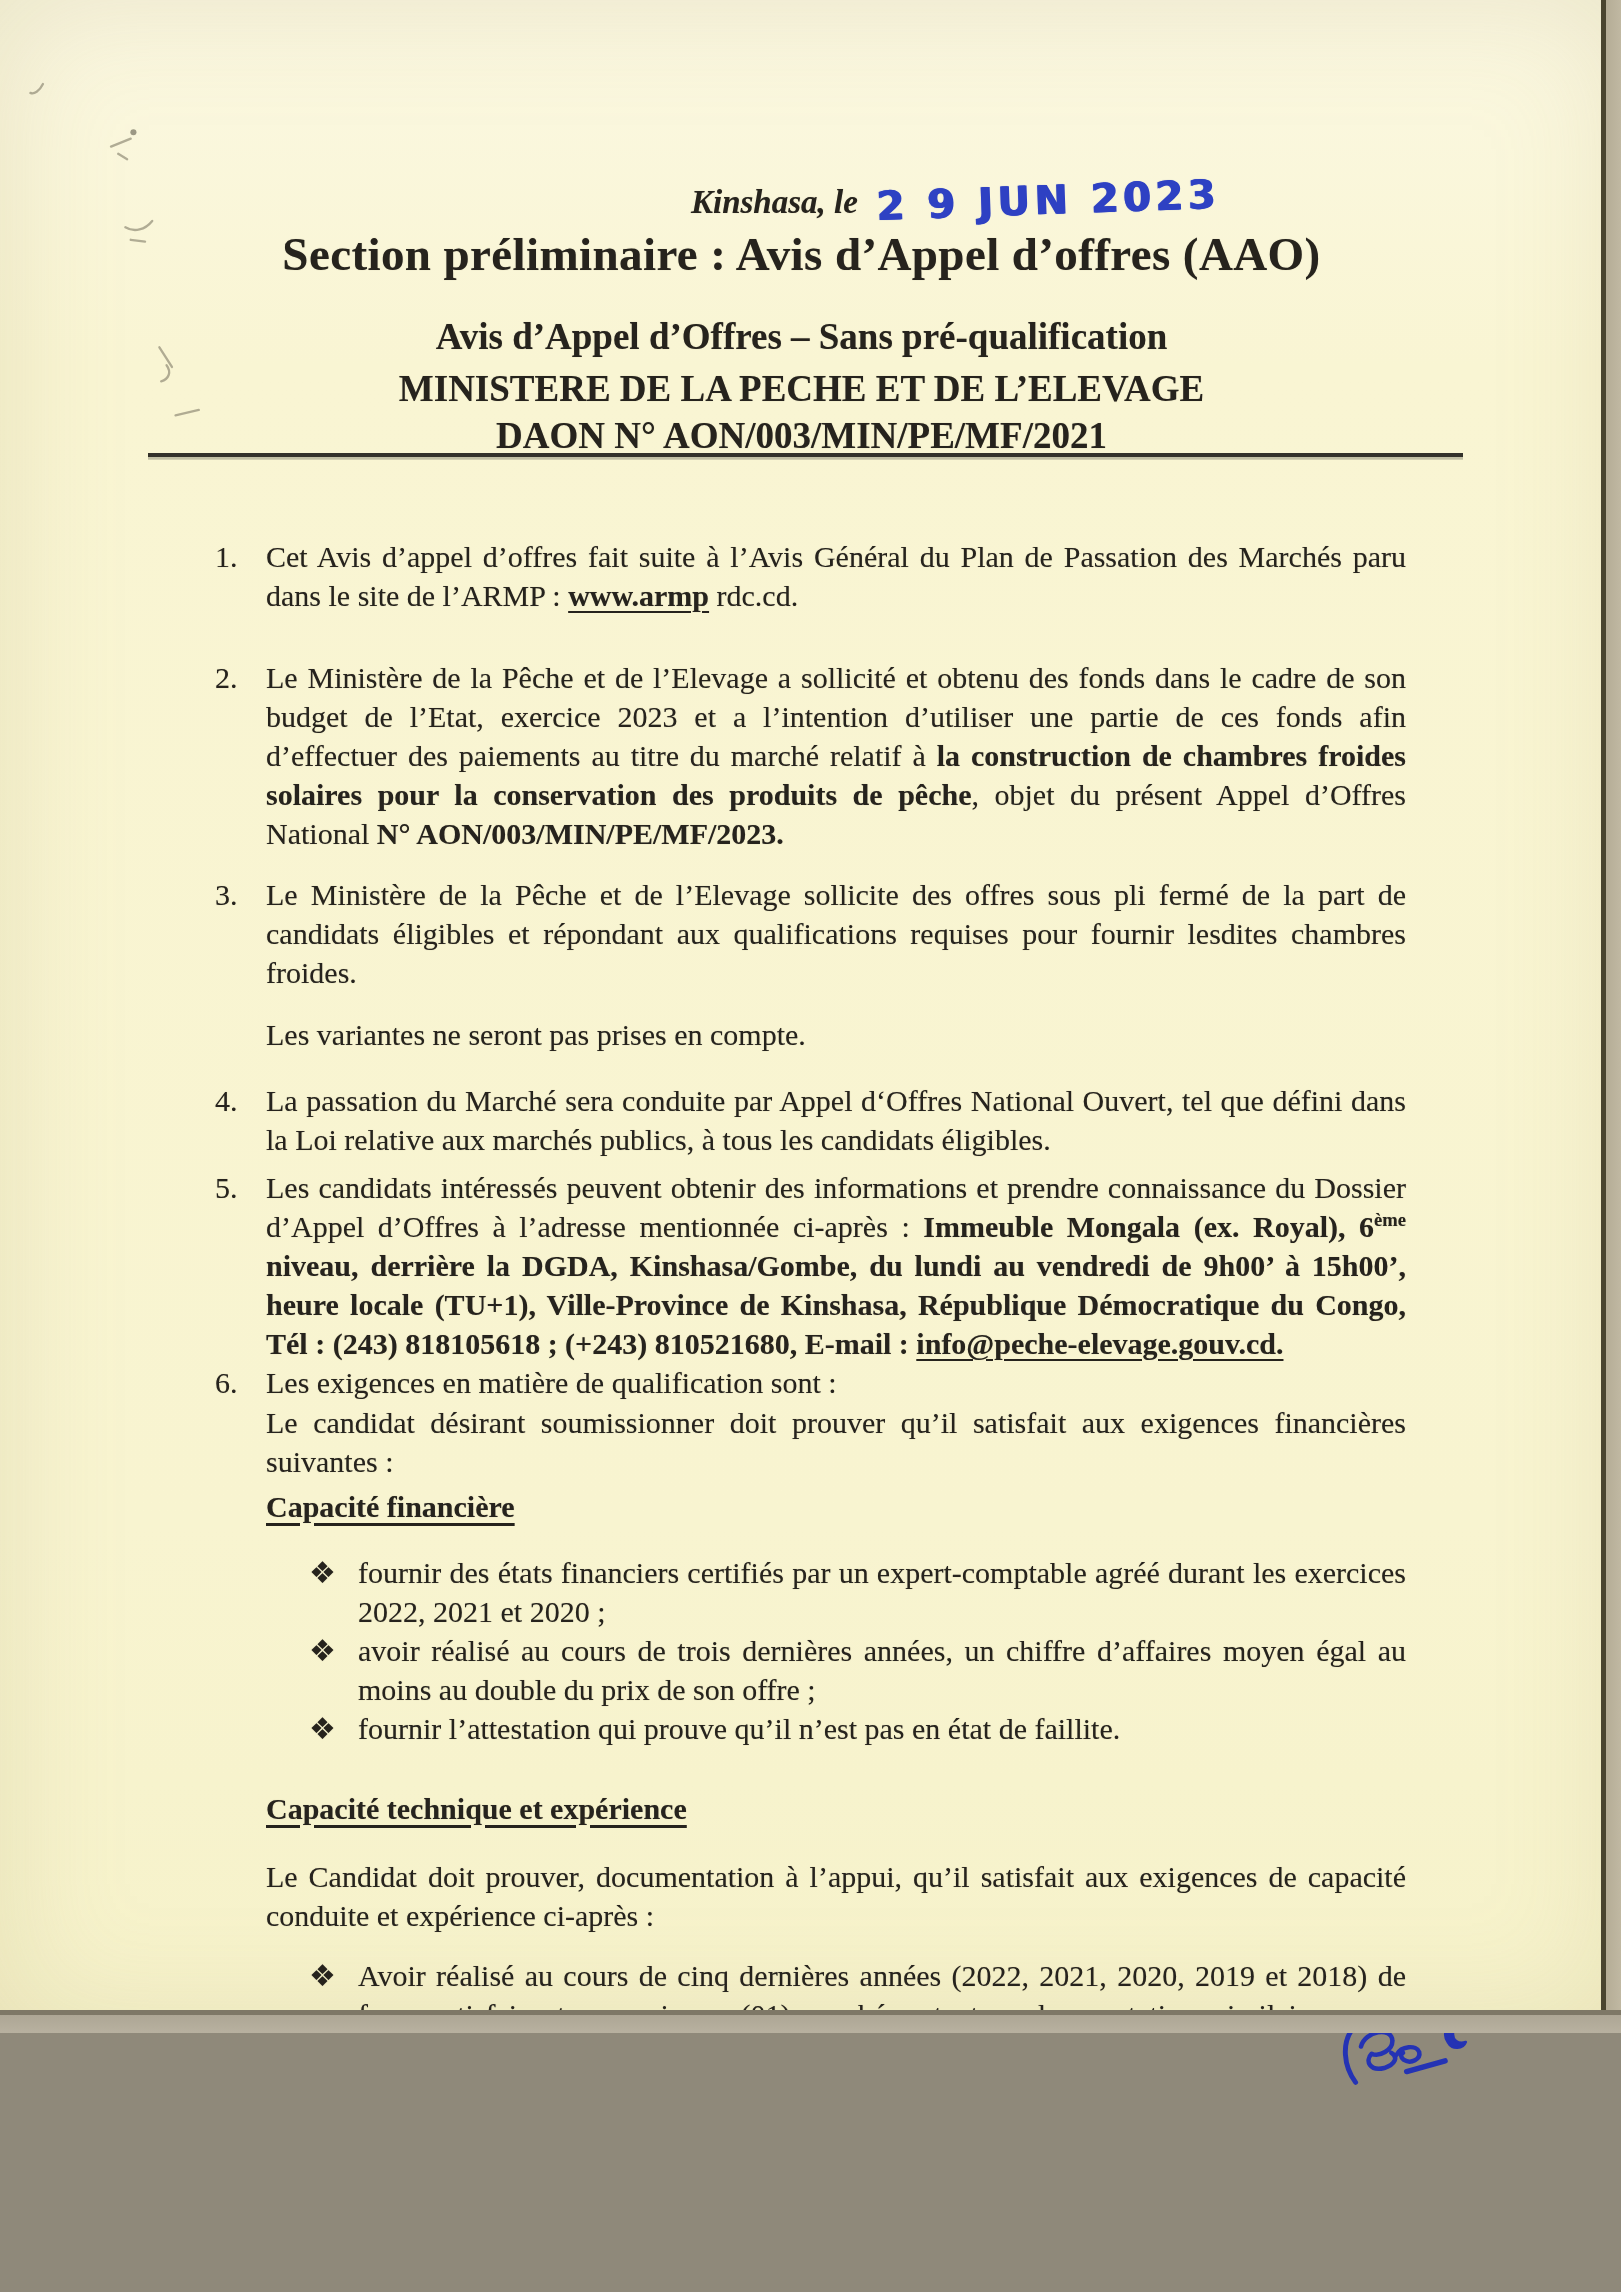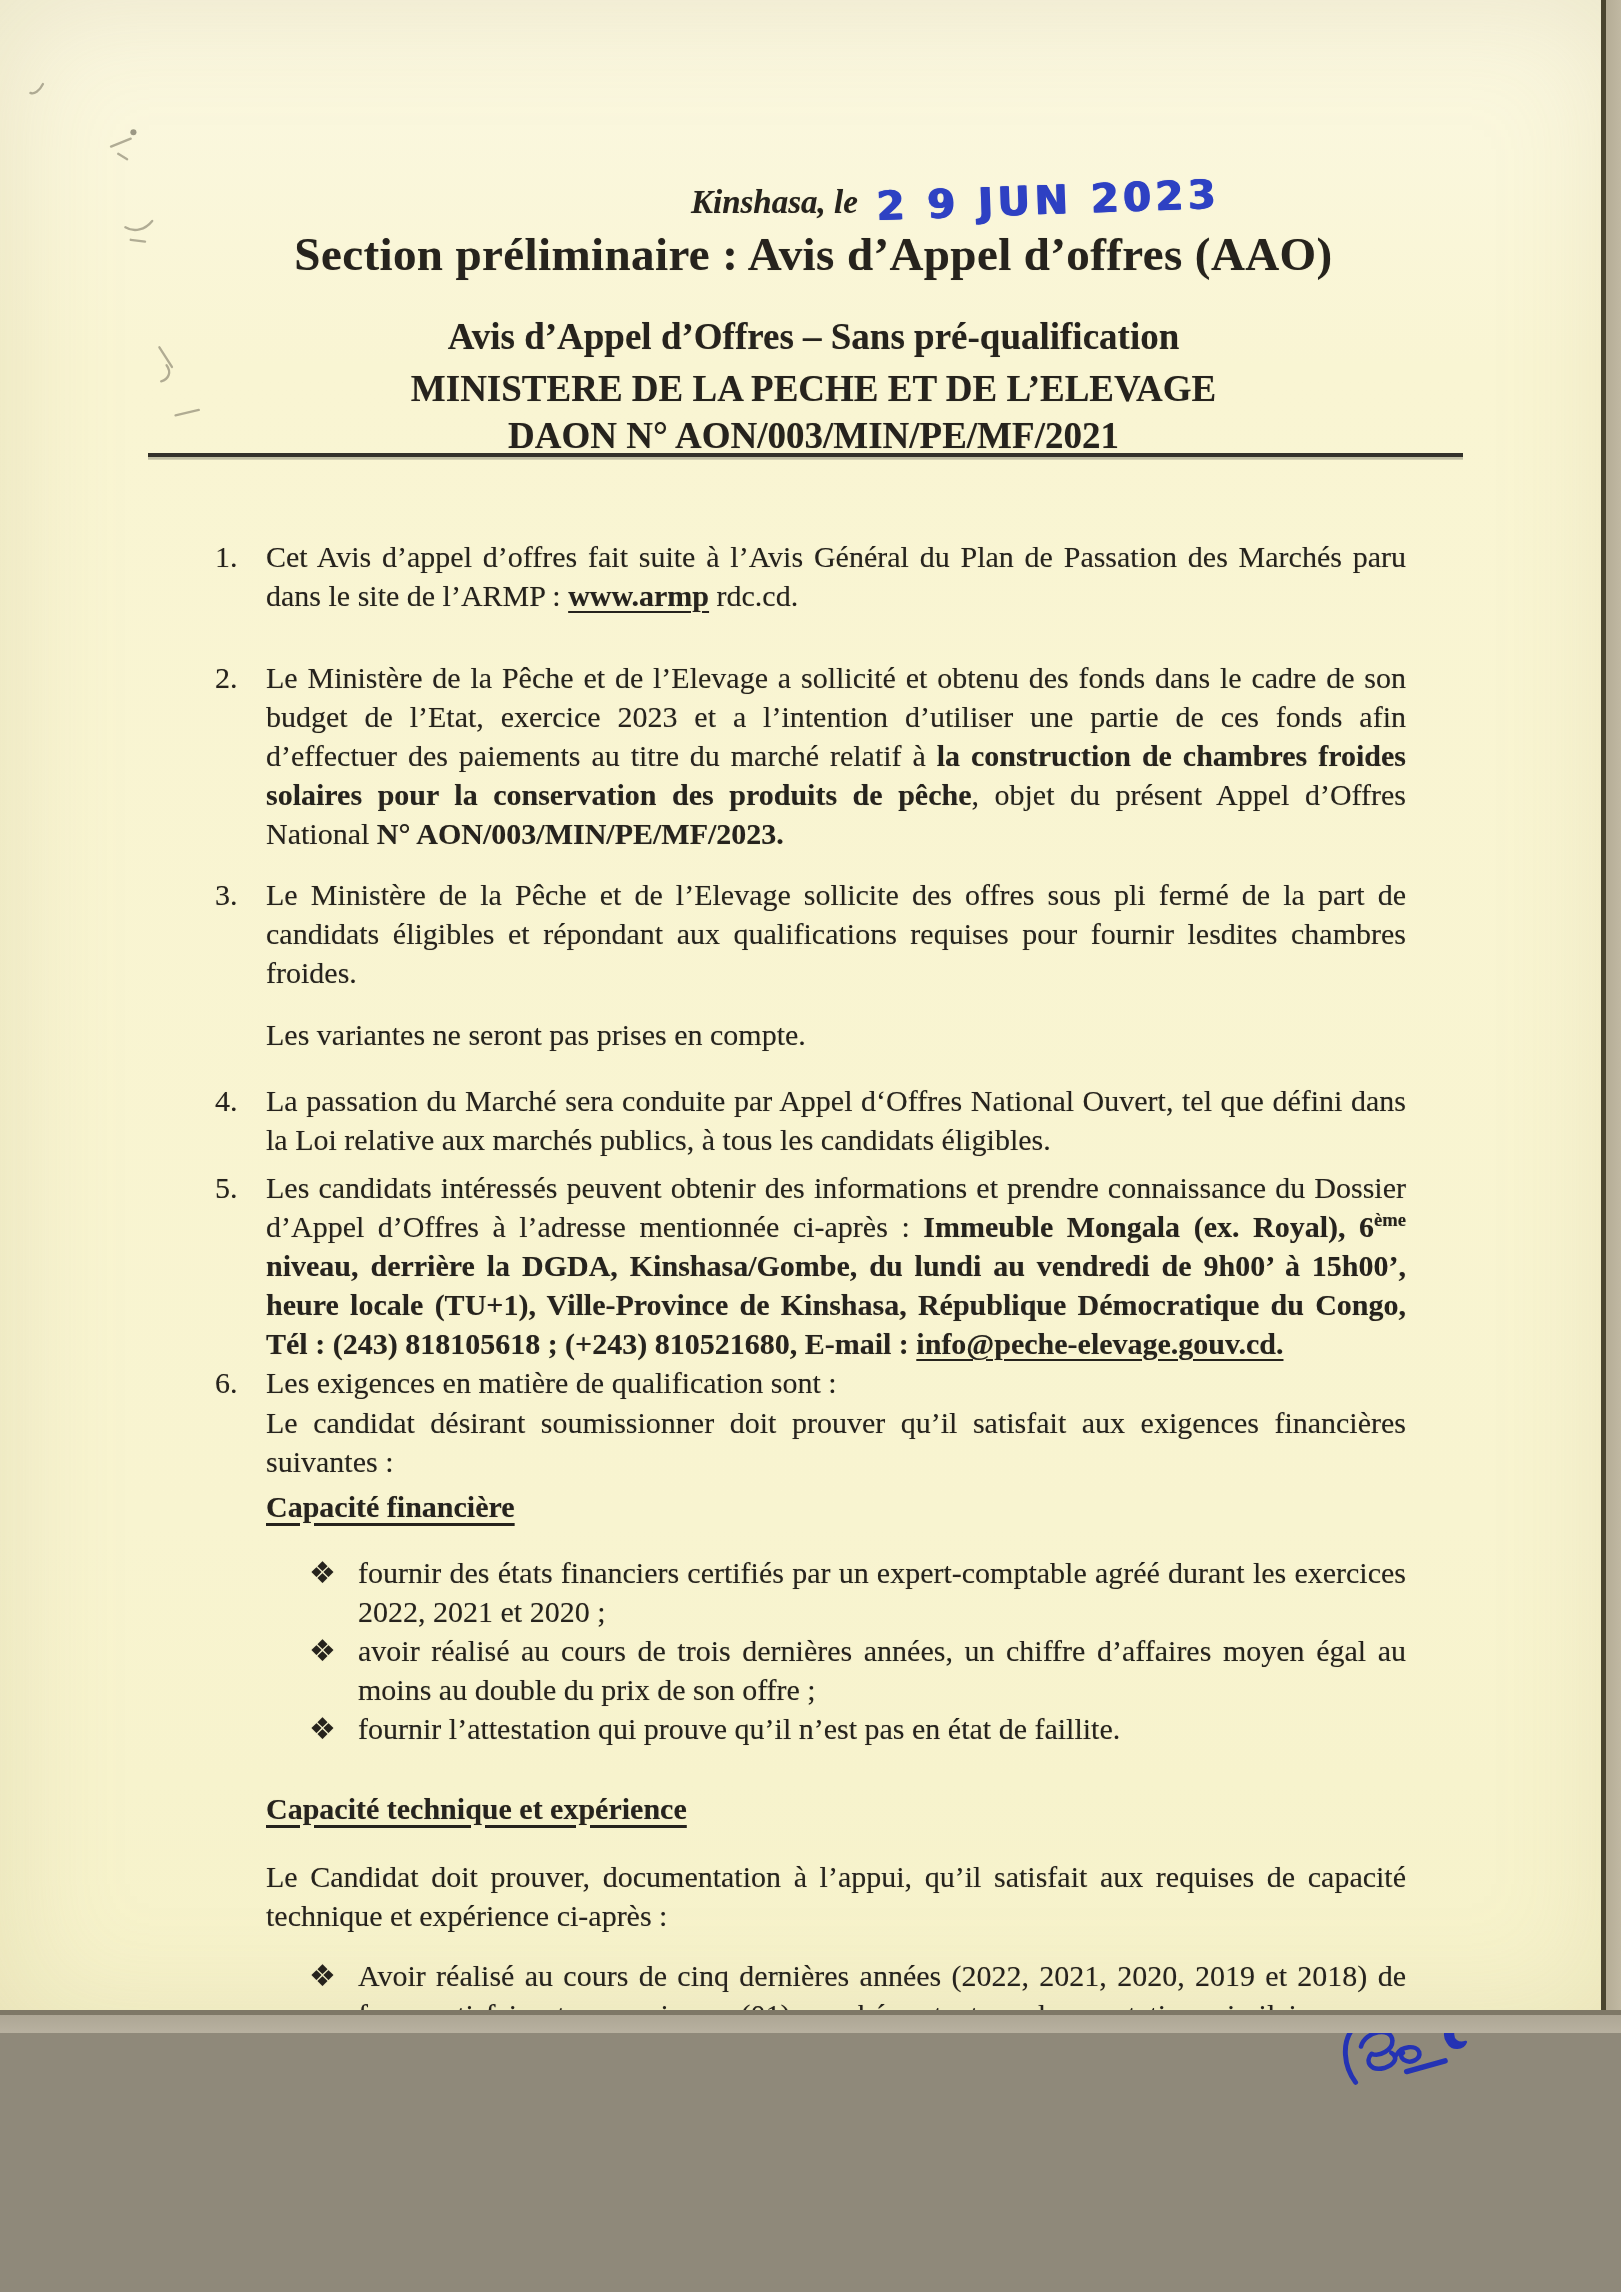--- a/index.html
+++ b/index.html
@@ -10,21 +10,21 @@
   .paper-edge-right{position:absolute;top:0;right:0;bottom:19.7px;width:19.7px;
     background:linear-gradient(90deg,#4a452f 0px,#4a452f 5.4px,#b5ad96 5.4px,#c0b8a2 19.7px);}
   .paper-edge-bottom{position:absolute;left:0;right:0;bottom:0;height:23px;
     background:linear-gradient(180deg,#7e7866 0px,#7e7866 4.5px,#ada694 4.5px,#b8b1a0 23px);}
   .ink{color:#26231d;text-shadow:0 0 0.9px rgba(45,40,28,0.35);}
   .dateline{position:absolute;top:184px;left:691px;display:flex;align-items:flex-start;gap:18px;}
   .place{font-size:33px;font-weight:bold;font-style:italic;}
   .stamp{font-family:"DejaVu Sans",sans-serif;font-weight:700;font-size:40px;
     color:#2e41c3;letter-spacing:4.5px;transform:rotate(-2deg);margin-top:-7.2px;
     text-shadow:1.4px 0 0 #2e41c3, 0 0 0.9px rgba(46,65,195,.6);}
-  .center-line{position:absolute;left:12px;width:1603px;text-align:center;font-weight:bold;}
+  .center-line{position:absolute;left:0;width:1603px;text-align:center;font-weight:bold;}
   .title{top:227px;font-size:47px;letter-spacing:0.4px;}
   .sub1{top:315px;font-size:37px;}
   .sub2{top:367px;font-size:37px;}
   .sub3{top:414px;font-size:37px;}
   .rule{position:absolute;top:453px;left:148px;width:1315px;height:3.6px;background:#33312a;
     box-shadow:0 2.7px 0 rgba(51,49,42,0.28);}
   .bodytext{position:absolute;top:537px;left:215px;width:1191px;font-size:30px;line-height:39px;}
   .item{display:flex;}
   .item .num{flex:none;width:51px;}
   .item .text{flex:1;text-align:justify;}
@@ -117,21 +117,21 @@
       <span class="glyph">❖</span>
       <span class="btext">avoir réalisé au cours de trois dernières années, un chiffre d’affaires moyen égal au moins au double du prix de son offre ;</span>
     </div>
     <div class="bullet mb46">
       <span class="glyph">❖</span>
       <span class="btext">fournir l’attestation qui prouve qu’il n’est pas en état de faillite.</span>
     </div>
 
     <div class="indent heading mb32">Capacité technique et expérience</div>
 
-    <div class="indent para mb24">Le Candidat doit prouver, documentation à l’appui, qu’il satisfait aux requises de capacité technique et expérience ci-après :</div>
+    <div class="indent para mb24">Le Candidat doit prouver, documentation à l’appui, qu’il satisfait aux exigences de capacité conduite et expérience ci-après :</div>
 
     <div class="bullet">
       <span class="glyph">❖</span>
       <span class="btext">Avoir réalisé au cours de cinq dernières années  (2022, 2021, 2020, 2019 et 2018) de façon satisfaisante au moins un  (01) marché portant sur des prestations similaires ;</span>
     </div>
 
   </div>
 
   <svg class="sig" width="157" height="94" viewBox="0 0 175 105">
     <g stroke="#2433b4" fill="none" stroke-linecap="round" stroke-linejoin="round">

